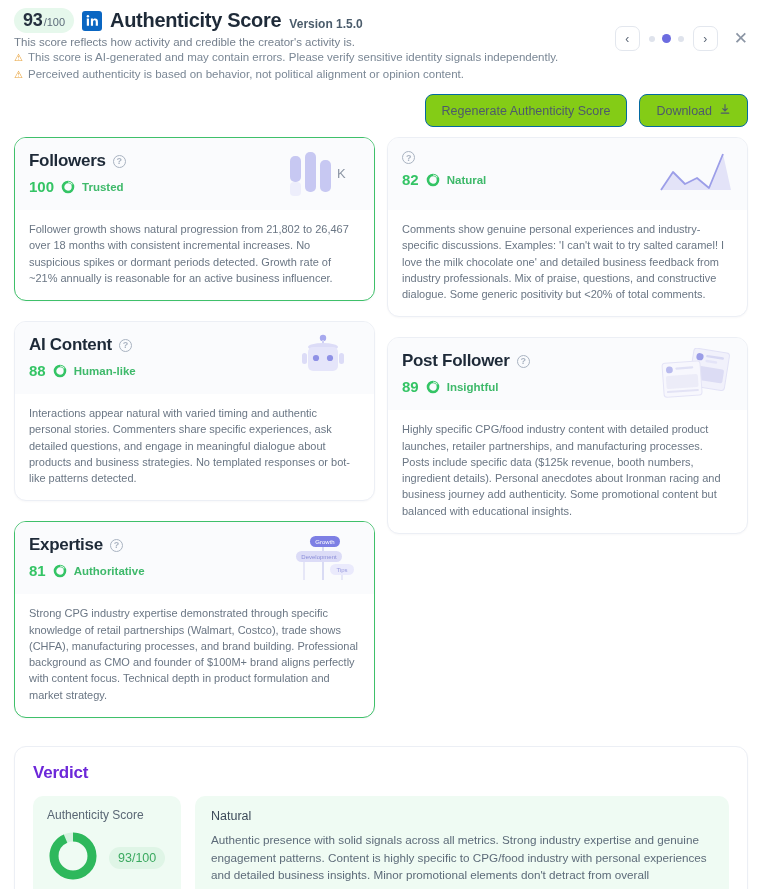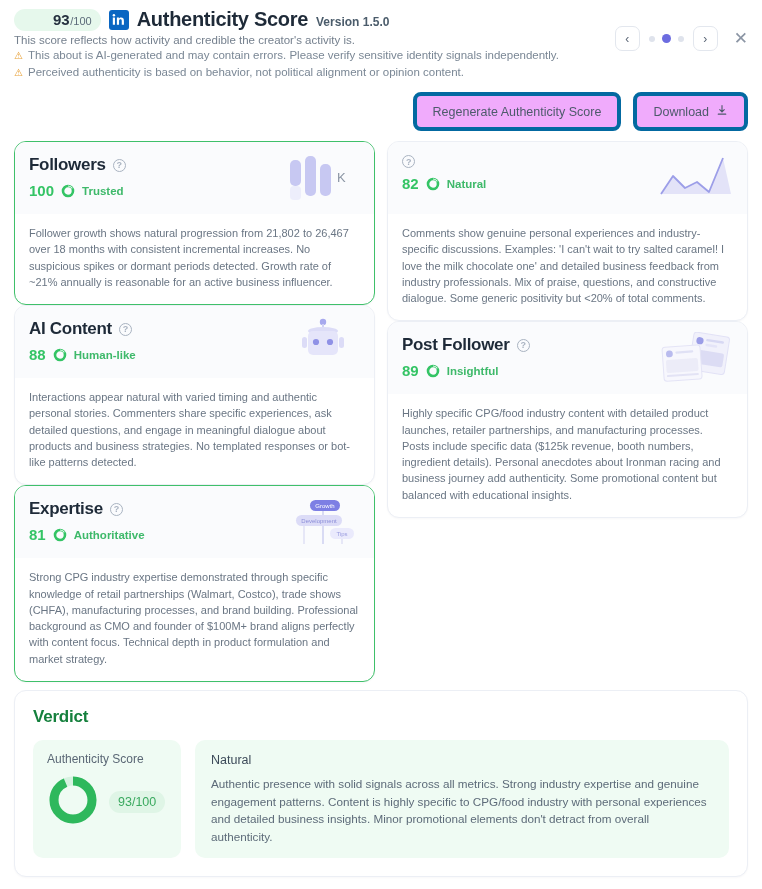--- a/index.html
+++ b/index.html
@@ -11,21 +11,21 @@
   }
   .page { position: relative; width: 762px; height: 889px; background: #ffffff; }
 
   
   .header { padding: 8px 14px 6px 14px; background:#fff; position: relative; }
   .title-row { display: flex; align-items: center; gap: 8px; }
   .score-pill {
     background: #e6f8ec; border-radius: 14px; padding: 3px 9px 4px 9px;
     display: flex; align-items: baseline; gap: 1px; line-height: 1;
   }
-  .score-pill .num { font-size: 15px; font-weight: 600; color: #25303f; letter-spacing: -0.2px; margin-left: 30px;}
+  .score-pill .num { font-size: 18px; font-weight: 600; color: #25303f; letter-spacing: -0.2px;}
   .score-pill .den { font-size: 11px; font-weight: 500; color: #5c6b7a; }
   .li-icon { width: 20px; height: 20px; background:#0a66c2; border-radius:3px;
     display:flex; align-items:center; justify-content:center; color:#fff;
     font-size:12px; font-weight:700; font-family:"Liberation Sans", sans-serif; line-height:1;}
   .li-icon svg { display:block; }
   .main-title { font-size: 20px; font-weight: 700; color: #1e2a38; letter-spacing: -0.3px; }
   .version { font-size: 12px; color: #4b5c6b; font-weight: 700; align-self: flex-end; padding-bottom: 2px;}
   .subtitle { font-size: 11.5px; color: #75808e; margin-top: 3px; }
   .warn-row { display: flex; align-items: flex-start; gap: 5px; margin-top: 3px; }
   .warn-row .wtext { font-size: 11.5px; color: #7a8795; }
@@ -35,45 +35,45 @@
   .pager { display: flex; align-items: center; gap: 9px; }
   .pg-btn { width: 25px; height: 25px; border: 1px solid #e3e7ee; border-radius: 7px; background:#fff;
     display:flex; align-items:center; justify-content:center; color:#5b6676; font-size:12px; cursor:pointer;}
   .dots { display:flex; align-items:center; gap: 7px; }
   .dot { width: 6px; height: 6px; border-radius: 50%; background:#dfe3ec; }
   .dot.active { width: 9px; height: 9px; background:#6c6ce0; }
   .close-x { color:#8b95a4; font-size:17px; cursor:pointer; line-height:1; }
 
   
   .actions { display:flex; justify-content:flex-end; gap: 12px; padding: 6px 14px 10px 14px; }
-  .btn { border:4px solid #0369a1; background:#f0abfc; border-radius:8px; padding: 8px 16px;
+  .btn { border:1px solid #0369a1; background:#84cc16; border-radius:8px; padding: 8px 16px;
     font-size: 12.5px; color:#4d5a6b; cursor:pointer; display:flex; align-items:center; gap:7px; }
 
   
   .grid { padding: 0 14px; display: grid; grid-template-columns: 1fr 1fr; column-gap: 12px; }
   .col { display:flex; flex-direction: column; }
-  .card { background:#fff; border:1px solid #eceff5; border-radius: 12px; margin-bottom: 0;
+  .card { background:#fff; border:1px solid #eceff5; border-radius: 12px; margin-bottom: 20px;
     overflow:hidden; box-shadow: 0 1px 2px rgba(30,40,60,0.03); }
   .card.hl { border: 1.5px solid #3fc06a; }
   .card-head { background:#fafbfd; padding: 13px 14px 12px 14px; position: relative; min-height: 72px; }
   .card-title { font-size: 17px; font-weight: 700; color:#1e2a38; letter-spacing:-0.3px;
     display:flex; align-items:center; gap:7px; }
   .help-ico { width:13px; height:13px; border:1.2px solid #a9b3c1; border-radius:50%;
     display:flex; align-items:center; justify-content:center; font-size:9px; color:#a9b3c1; font-weight:600;}
   .metric { display:flex; align-items:center; gap:7px; margin-top: 7px; }
   .metric .val { font-size: 15px; font-weight: 600; color:#34c465; }
   .metric .lbl { font-size: 11.5px; font-weight: 600; color:#3eb96a; }
   .ring { width:14px; height:14px; }
   .card-illus { position:absolute; right: 12px; top: 10px; width: 78px; height: 52px; }
   .card-body { padding: 11px 14px 14px 14px; font-size: 11px; line-height: 1.48; color:#6a7684; }
 
   
   .verdict { margin: 8px 14px 0 14px; background:#fff; border:1px solid #eceff5; border-radius:12px;
     padding: 16px 18px 18px 18px; box-shadow: 0 1px 2px rgba(30,40,60,0.03); }
-  .verdict h2 { font-size: 17px; color:#15803d; font-weight:700; letter-spacing:-0.2px; }
+  .verdict h2 { font-size: 17px; color:#6d28d9; font-weight:700; letter-spacing:-0.2px; }
   .verdict-row { display:flex; gap: 14px; margin-top: 13px; align-items: stretch; }
   .v-score { background:#effbf3; border-radius:10px; padding: 12px 14px 14px 14px; width: 148px; flex:none;}
   .v-score .lab { font-size: 12px; color:#5a6775; }
   .v-score .gauge { display:flex; align-items:center; gap: 10px; margin-top: 8px;}
   .v-pill { background:#dff5e6; border-radius: 13px; padding: 4px 9px; font-size: 12.5px; color:#3aa95f; font-weight:500; }
   .v-text { background:#effbf3; border-radius:10px; padding: 13px 16px; flex:1; }
   .v-text .vt-title { font-size: 12.5px; color:#3c4a59; margin-bottom: 8px; }
   .v-text .vt-body { font-size: 11.7px; line-height:1.5; color:#5d6b79; }
 </style>
 </head>
@@ -94,21 +94,21 @@
           <path d="M9 8.5h3.8v1.9c.6-1.1 2-2.2 4.1-2.2 3.4 0 5.1 2.1 5.1 5.9v7.4h-4v-6.8c0-1.9-.7-3-2.3-3-1.4 0-2.3 1-2.6 2-.1.3-.1.8-.1 1.2v6.6H9z"></path>
         </svg>
       </div>
       <div class="main-title">Authenticity Score</div>
       <div class="version">Version 1.5.0</div>
     </div>
     <div class="subtitle">This score reflects how activity and credible the creator's activity is.</div>
 
     <div class="warn-row">
       <span class="warn-ico">⚠</span>
-      <span class="wtext">This about is AI-generated and may contain errors. Please verify sensitive identity signals independently.</span>
+      <span class="wtext">This score is AI-generated and may contain errors. Please verify sensitive identity signals independently.</span>
     </div>
     <div class="warn-row">
       <span class="warn-ico">⚠</span>
       <span class="wtext">Perceived authenticity is based on behavior, not political alignment or opinion content.</span>
     </div>
 
     <div class="header-ctrls">
       <div class="pager">
         <div class="pg-btn">‹</div>
         <div class="dots">

